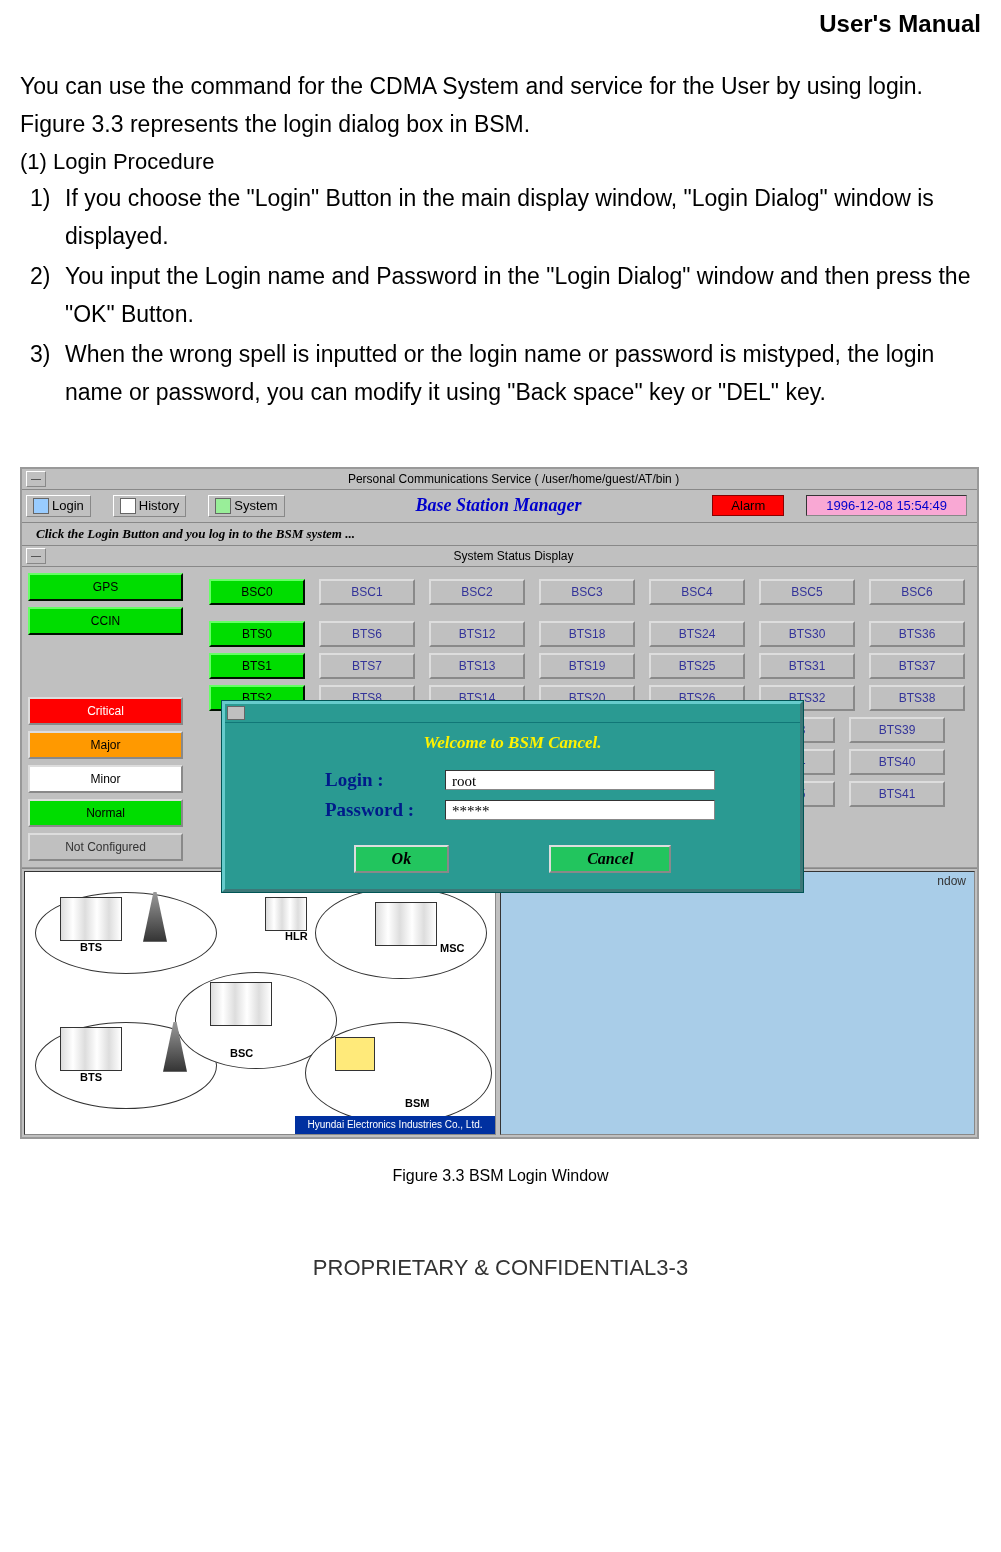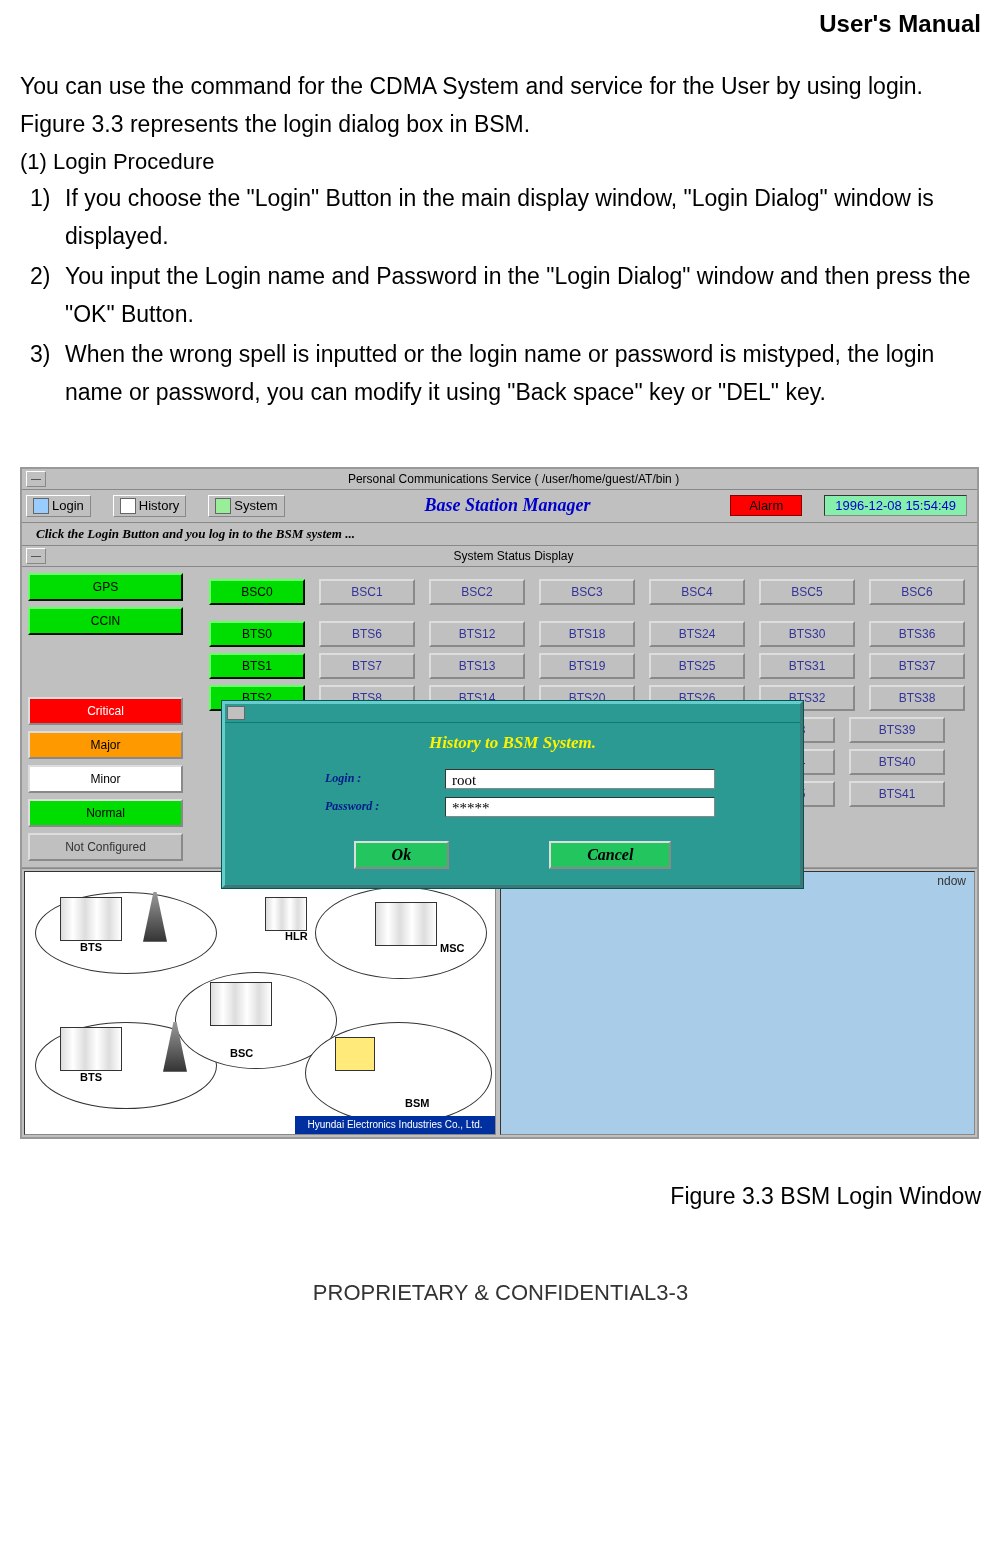--- a/index.html
+++ b/index.html
@@ -109,23 +109,23 @@
     font-family: "Times New Roman", serif;
   }
   .alarm-btn {
     background: #ff0000;
     color: #000;
     border: 1px solid #800;
     padding: 2px 18px;
     font-size: 13px;
   }
   .clock {
-    background: #86efac;
+    background: #f9a8d4;
     border: 1px inset #888;
-    padding: 2px 10px;
+    padding: 2px 19px;
     font-size: 13px;
     color: #0000cc;
     margin-right: 6px;
   }
   .hint-bar {
     background: #c0c0c0;
     font-style: italic;
     font-weight: bold;
     font-size: 13px;
     padding: 3px 14px;
@@ -235,23 +235,22 @@
     padding:10px 0 12px 0;
   }
   .login-row {
     display:flex;
     align-items:center;
     padding:4px 0 4px 100px;
   }
   .login-label {
     color:#001b8a;
     font-weight:bold;
-    font-style:italic;
     font-family:"Times New Roman",serif;
-    font-size:12px;
+    font-size:19px;
     width:120px;
   }
   .login-input {
     background:#fff;
     border:1px inset #888;
     width:270px;
     height:20px;
     padding:2px 6px;
     font-family:"Times New Roman",serif;
     font-size:15px;
@@ -267,23 +266,23 @@
     background:#22c55e;
     border:2px outset #ddd;
     padding:3px 36px;
     font-weight:bold;
     font-style:italic;
     font-family:"Times New Roman",serif;
     font-size:16px;
   }
 
   .figure-caption {
-    text-align:right;
-    font-size:23px;
-    margin-top:44px;
+    text-align:center;
+    font-size:16px;
+    margin-top:28px;
   }
   .footer {
     text-align:center;
     font-size:22px;
     margin-top:70px;
     color:#333;
     display:flex;
     justify-content:center;
   }
 
@@ -481,21 +480,21 @@
     </div>
     <div class="map-panel">
       <div class="map-title">ndow</div>
     </div>
   </div>
 
   <div class="login-dialog">
     <div class="login-titlebar">
       <div class="login-sysbox"></div>
     </div>
-    <div class="login-welcome">History to BSM System.</div>
+    <div class="login-welcome">Welcome to BSM Cancel.</div>
     <div class="login-row">
       <div class="login-label">Login    :</div>
       <div class="login-input">root</div>
     </div>
     <div class="login-row">
       <div class="login-label">Password :</div>
       <div class="login-input">*****</div>
     </div>
     <div class="login-btns">
       <div class="login-btn">Ok</div>

